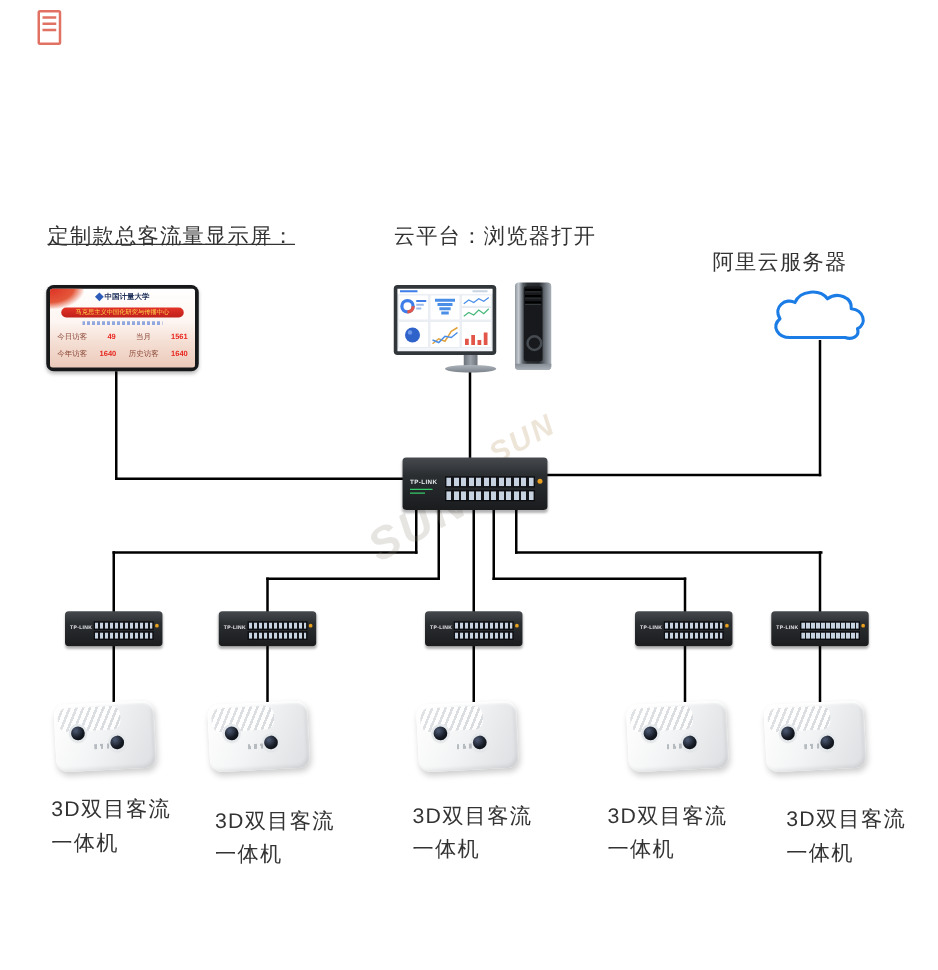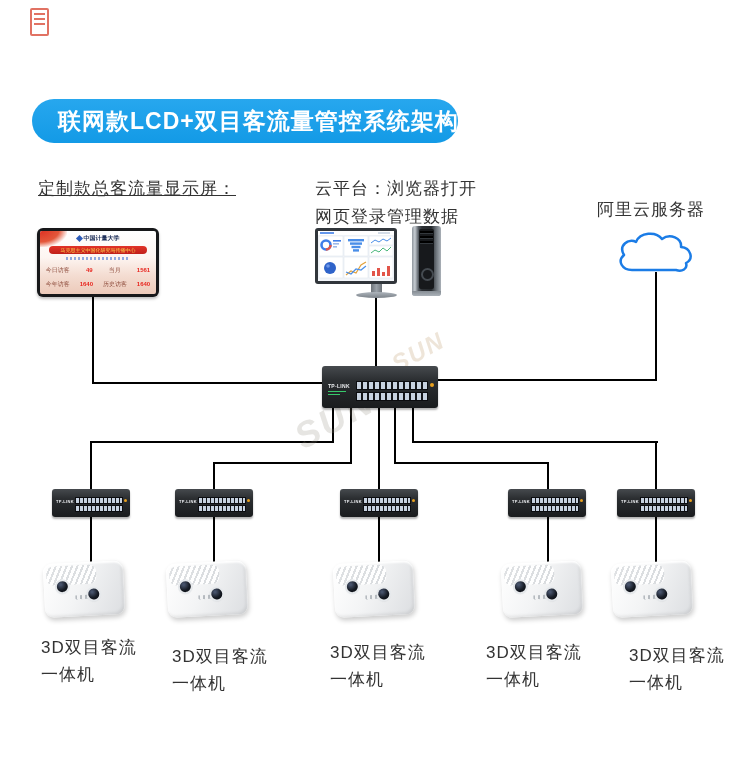--- a/index.html
+++ b/index.html
@@ -108,30 +108,28 @@
 <body>
 
 <div id="stage">
 
   <div class="corner-mark">
       <i></i>
       <i></i>
       <i></i>
     </div>
 
-  <div class="title-pill">联网款LCD+双目客流量管控系统架构</div>
 
   <div class="lbl" style="left:38px;top:175px;text-decoration:underline;">
     <div>定制款总客流量显示屏：</div>
   </div>
   <div class="lbl" style="left:315px;top:175px;">
     <div>云平台：浏览器打开</div>
-    <div>网页登录管理数据</div>
-  </div>
-  <div class="lbl" style="left:597px;top:196px;">阿里云服务器</div>
+  </div>
+  <div class="lbl" style="left:570px;top:196px;">阿里云服务器</div>
 
   <div class="watermark">SUN</div>
   <div class="watermark2">SUN</div>
 
   <div class="ln" style="left:92px;top:297px;width:2px;height:87px;"></div>
   <div class="ln" style="left:92px;top:382px;width:231px;height:2px;"></div>
   <div class="ln" style="left:375px;top:294px;width:2px;height:74px;"></div>
   <div class="ln" style="left:655px;top:272px;width:2px;height:109px;"></div>
   <div class="ln" style="left:437px;top:379px;width:220px;height:2px;"></div>
 

